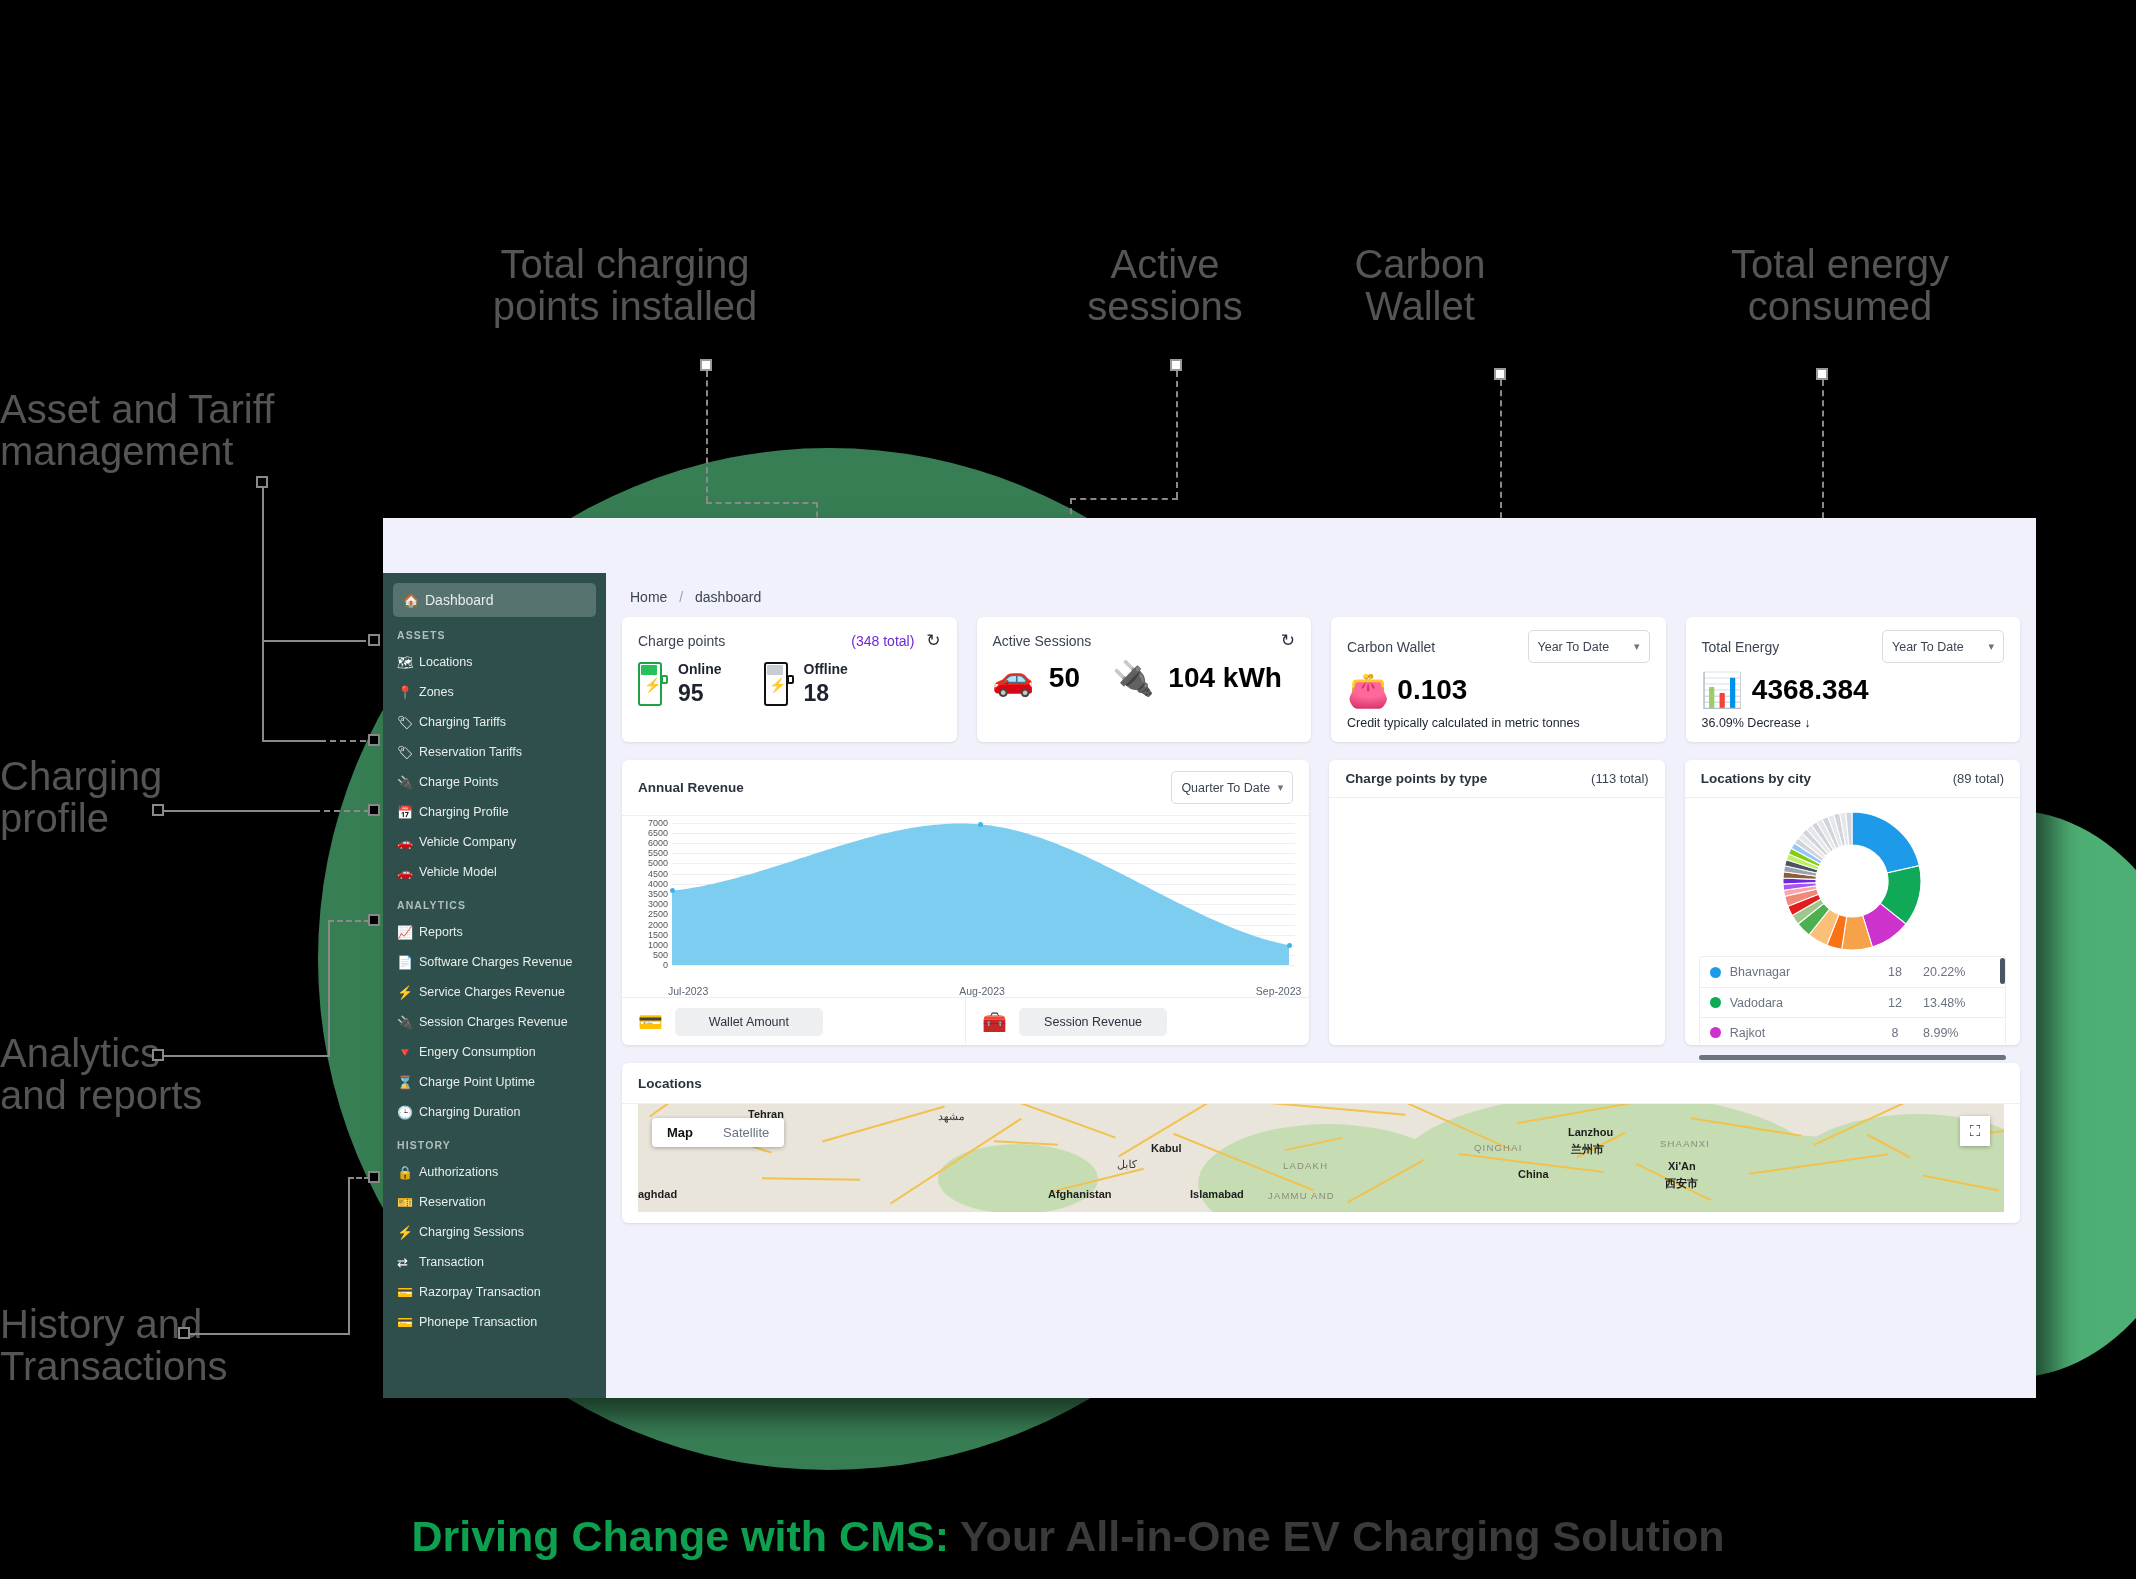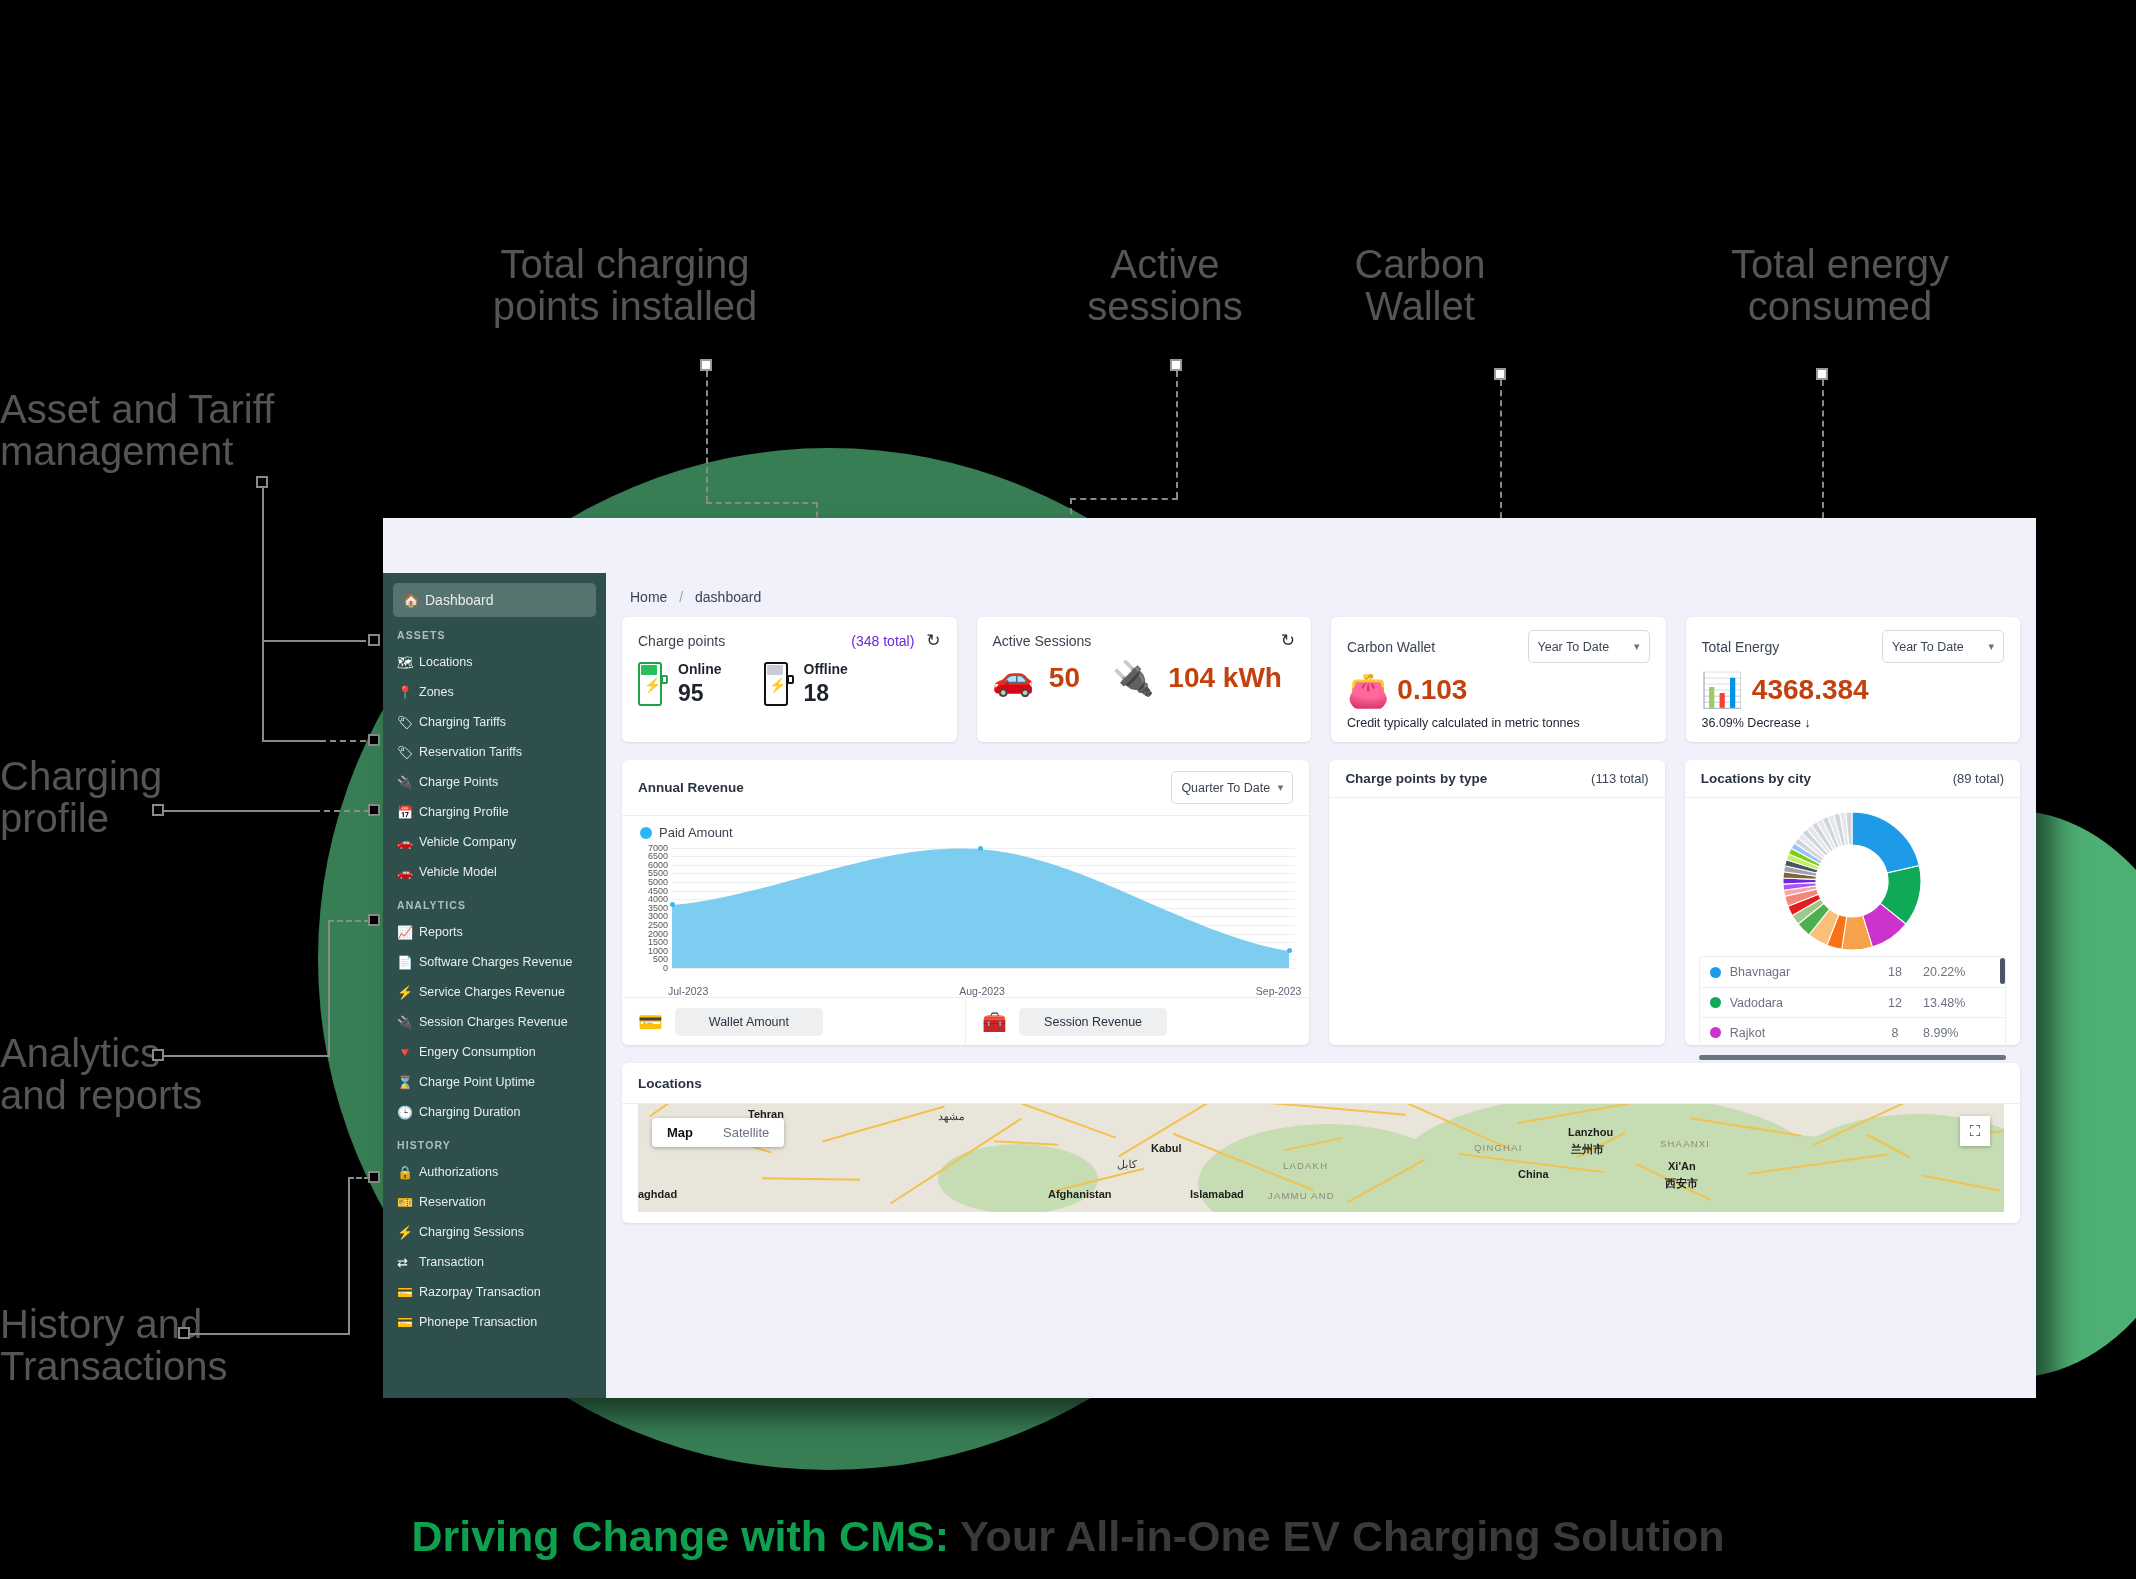--- a/index.html
+++ b/index.html
@@ -113,21 +113,21 @@
   #kpis .card { flex: 1; height: 125px; padding: 13px 16px; position: relative; }
   .kpi-head { display: flex; align-items: center; justify-content: space-between;
               font-size: 14px; color: #3b4452; }
   .kpi-total { font-size: 14px; color: #6d28d9; }
   .refresh { color: #232c38; font-size: 17px; cursor: pointer; margin-left: 8px; }
   .kpi-body { display: flex; align-items: center; margin-top: 10px; }
   .kpi-pair { display: flex; align-items: center; gap: 10px; }
   .kpi-pair .labels { line-height: 1.25; }
   .kpi-pair .lab { font-size: 14px; font-weight: bold; color: #1d2430; }
   .kpi-pair .num { font-size: 23px; font-weight: bold; color: #1d2430; }
-  .kpi-big { font-size: 28px; font-weight: bold; color: #c2410c; }
+  .kpi-big { font-size: 28px; font-weight: bold; color: #000000; }
   .kpi-note { font-size: 12.5px; color: #1d2430; position: absolute;
               left: 16px; bottom: 12px; }
   .dd {
     display: inline-flex; align-items: center; justify-content: space-between;
     width: 122px; height: 33px; border: 1px solid #d6dae2; border-radius: 5px;
     padding: 0 9px; font-size: 12.5px; color: #3b4452; background: #fff;
     cursor: pointer;
   }
   .dd .chev { font-size: 11px; color: #6b7280; }
 
@@ -503,24 +503,20 @@
 
       <div id="row2">
 
         <div class="card" id="revenue-card">
           <div class="card-head">
             <span class="card-title">Annual Revenue</span>
             <span class="dd">
               <span>Quarter To Date</span>
               <span class="chev">▾</span>
             </span>
-          </div>
-          <div class="legend-top">
-            <span class="dotm"></span>
-            <span>Paid Amount</span>
           </div>
           <div id="plot">
               <div style="position: absolute; inset: 0px;">
                 <div class="gl" style="left: 42px; top: calc(90%);"></div>
                 <div class="ylab" style="top: calc(90%); right: calc(100% - 38px);">0</div>
                 <div class="gl" style="left: 42px; top: calc(83.8571%);"></div>
                 <div class="ylab" style="top: calc(83.8571%); right: calc(100% - 38px);">500</div>
                 <div class="gl" style="left: 42px; top: calc(77.7143%);"></div>
                 <div class="ylab" style="top: calc(77.7143%); right: calc(100% - 38px);">1000</div>
                 <div class="gl" style="left: 42px; top: calc(71.5714%);"></div>

